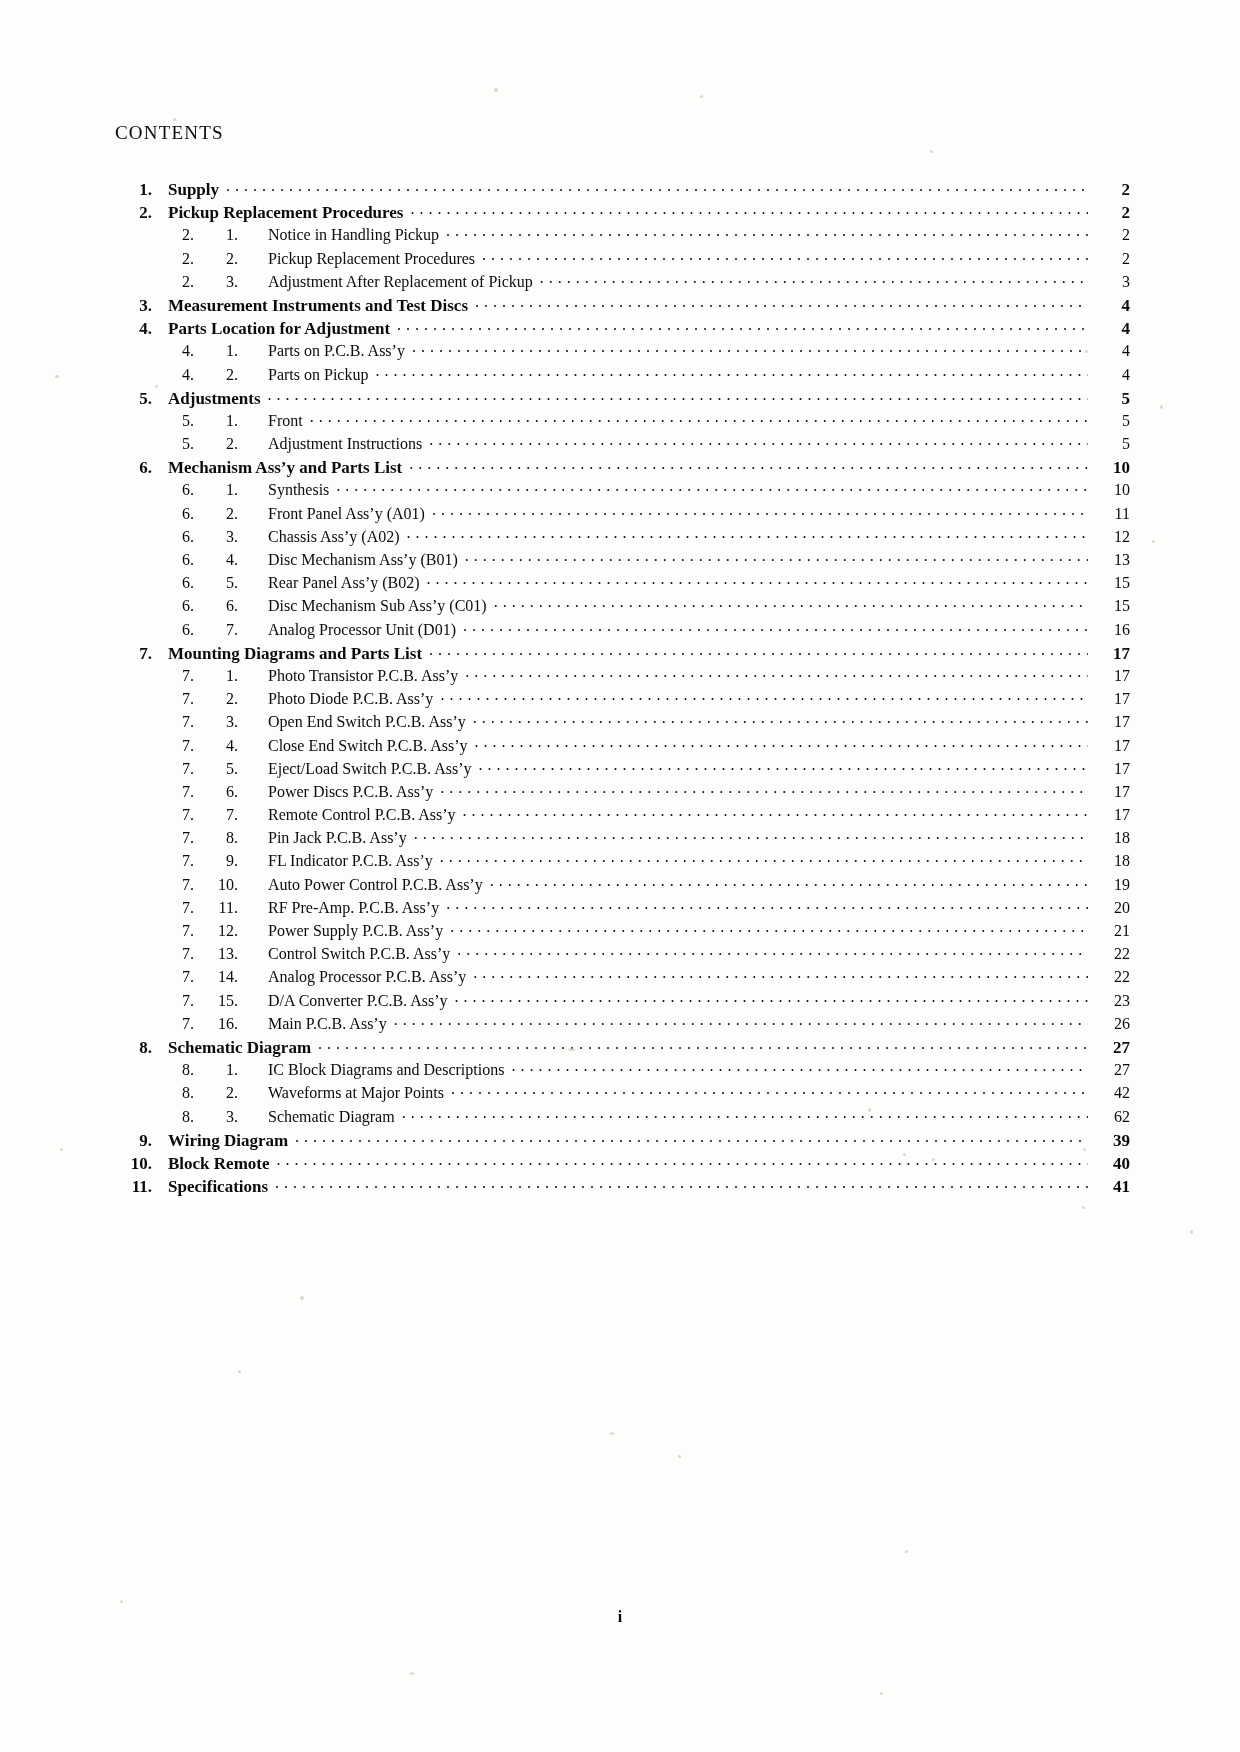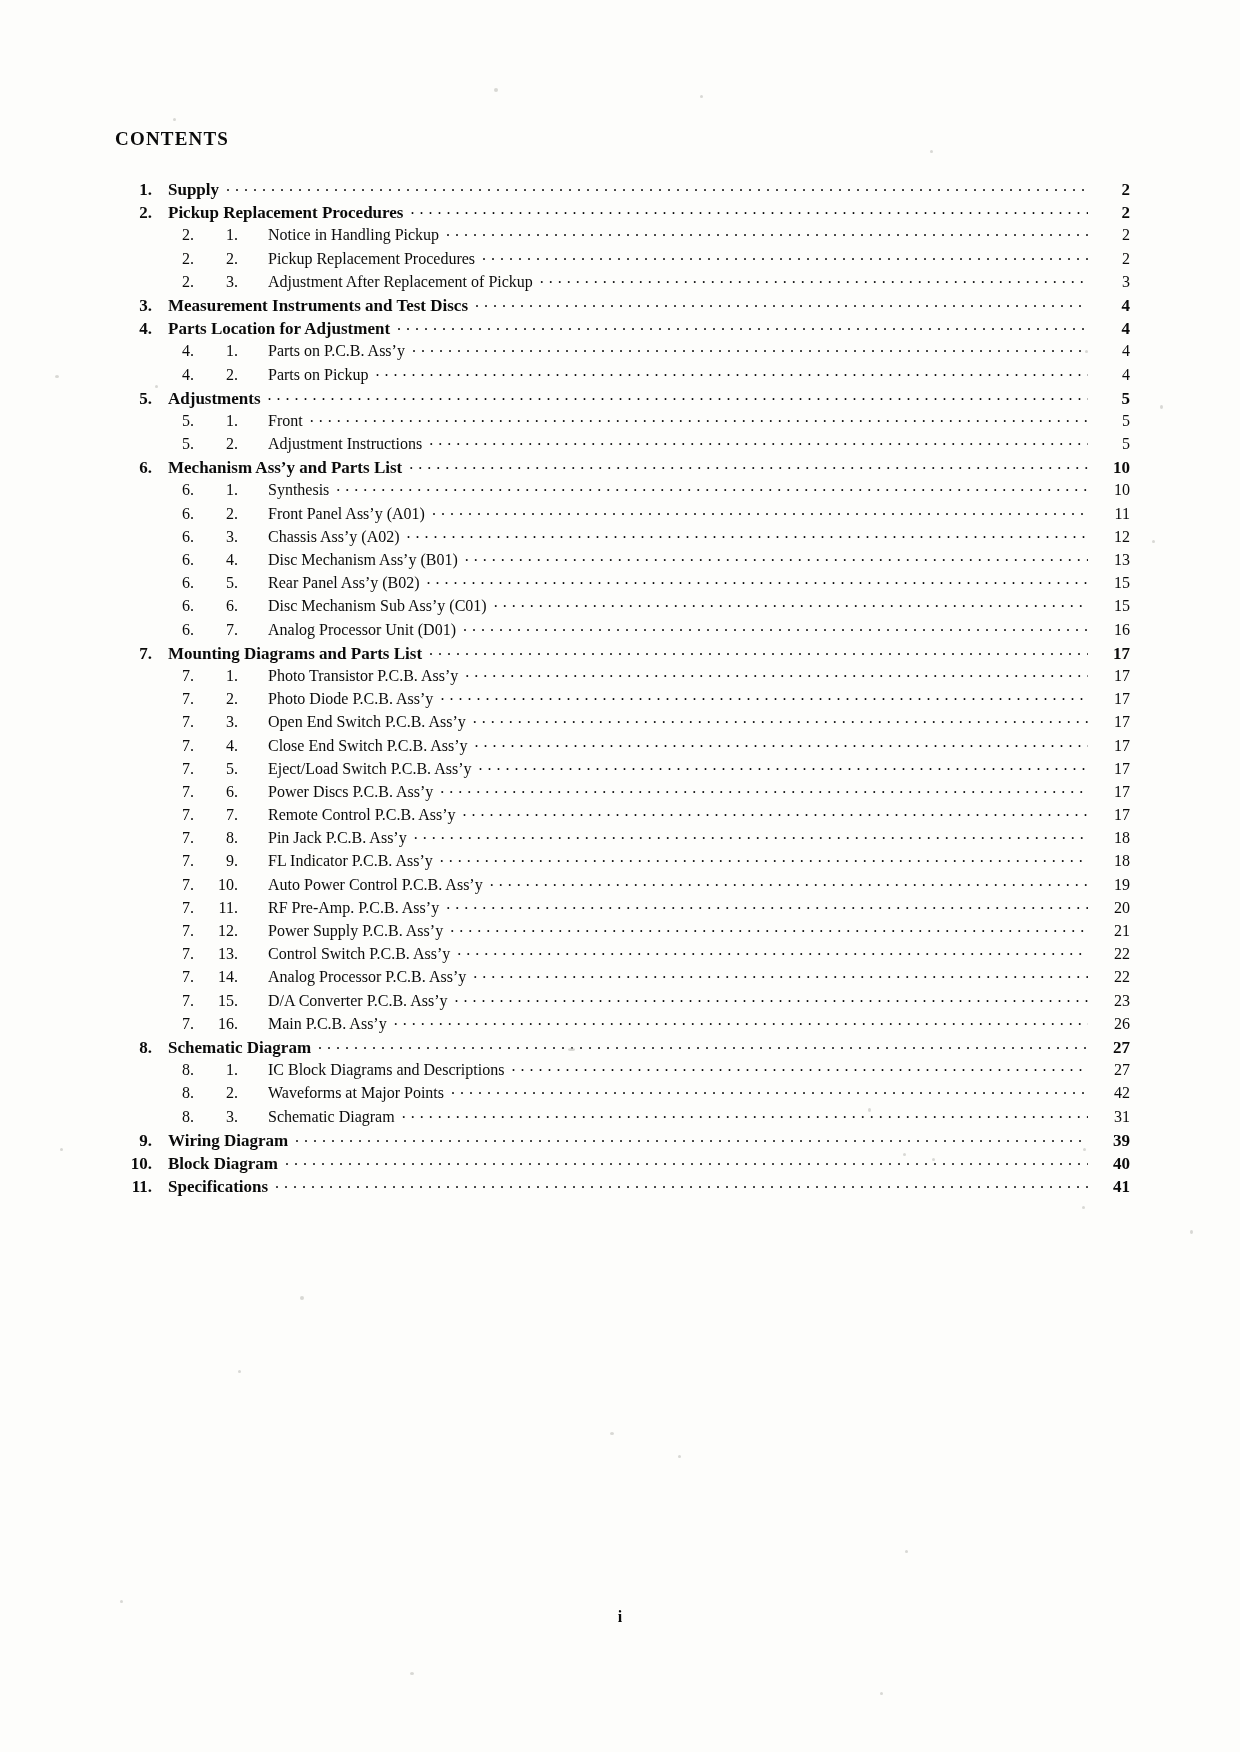--- a/index.html
+++ b/index.html
@@ -21,23 +21,23 @@
   .speck {
     position: absolute;
     background: #b9b9b4;
     border-radius: 50%;
     opacity: 0.55;
   }
 
   .contents-heading {
     position: absolute;
     left: 115px;
-    top: 128px;
+    top: 122px;
     font-size: 19px;
-    font-weight: bold;
+    font-weight: normal;
     letter-spacing: 1.2px;
     font-family: "Liberation Serif", "DejaVu Serif", serif;
   }
 
   .toc {
     position: absolute;
     left: 112px;
     top: 178px;
     width: 1018px;
   }
@@ -475,33 +475,33 @@
         <span class="leader"></span>
         <span class="page-num">42</span>
       </div>
       <div class="toc-row lvl2">
         <span class="sub-pad"></span>
         <span class="num-sub-a">8.</span>
         <span class="num-sub-b">3.</span>
         <span class="sub-gap"></span>
         <span class="title-text">Schematic Diagram</span>
         <span class="leader"></span>
-        <span class="page-num">31</span>
+        <span class="page-num">62</span>
       </div>
       <div class="toc-row lvl1">
         <span class="num-major">9.</span>
         <span class="spacer-after-major"></span>
         <span class="title-text">Wiring Diagram</span>
         <span class="leader"></span>
         <span class="page-num">39</span>
       </div>
       <div class="toc-row lvl1">
         <span class="num-major">10.</span>
         <span class="spacer-after-major"></span>
-        <span class="title-text">Block Diagram</span>
+        <span class="title-text">Block Remote</span>
         <span class="leader"></span>
         <span class="page-num">40</span>
       </div>
       <div class="toc-row lvl1">
         <span class="num-major">11.</span>
         <span class="spacer-after-major"></span>
         <span class="title-text">Specifications</span>
         <span class="leader"></span>
         <span class="page-num">41</span>
       </div>

